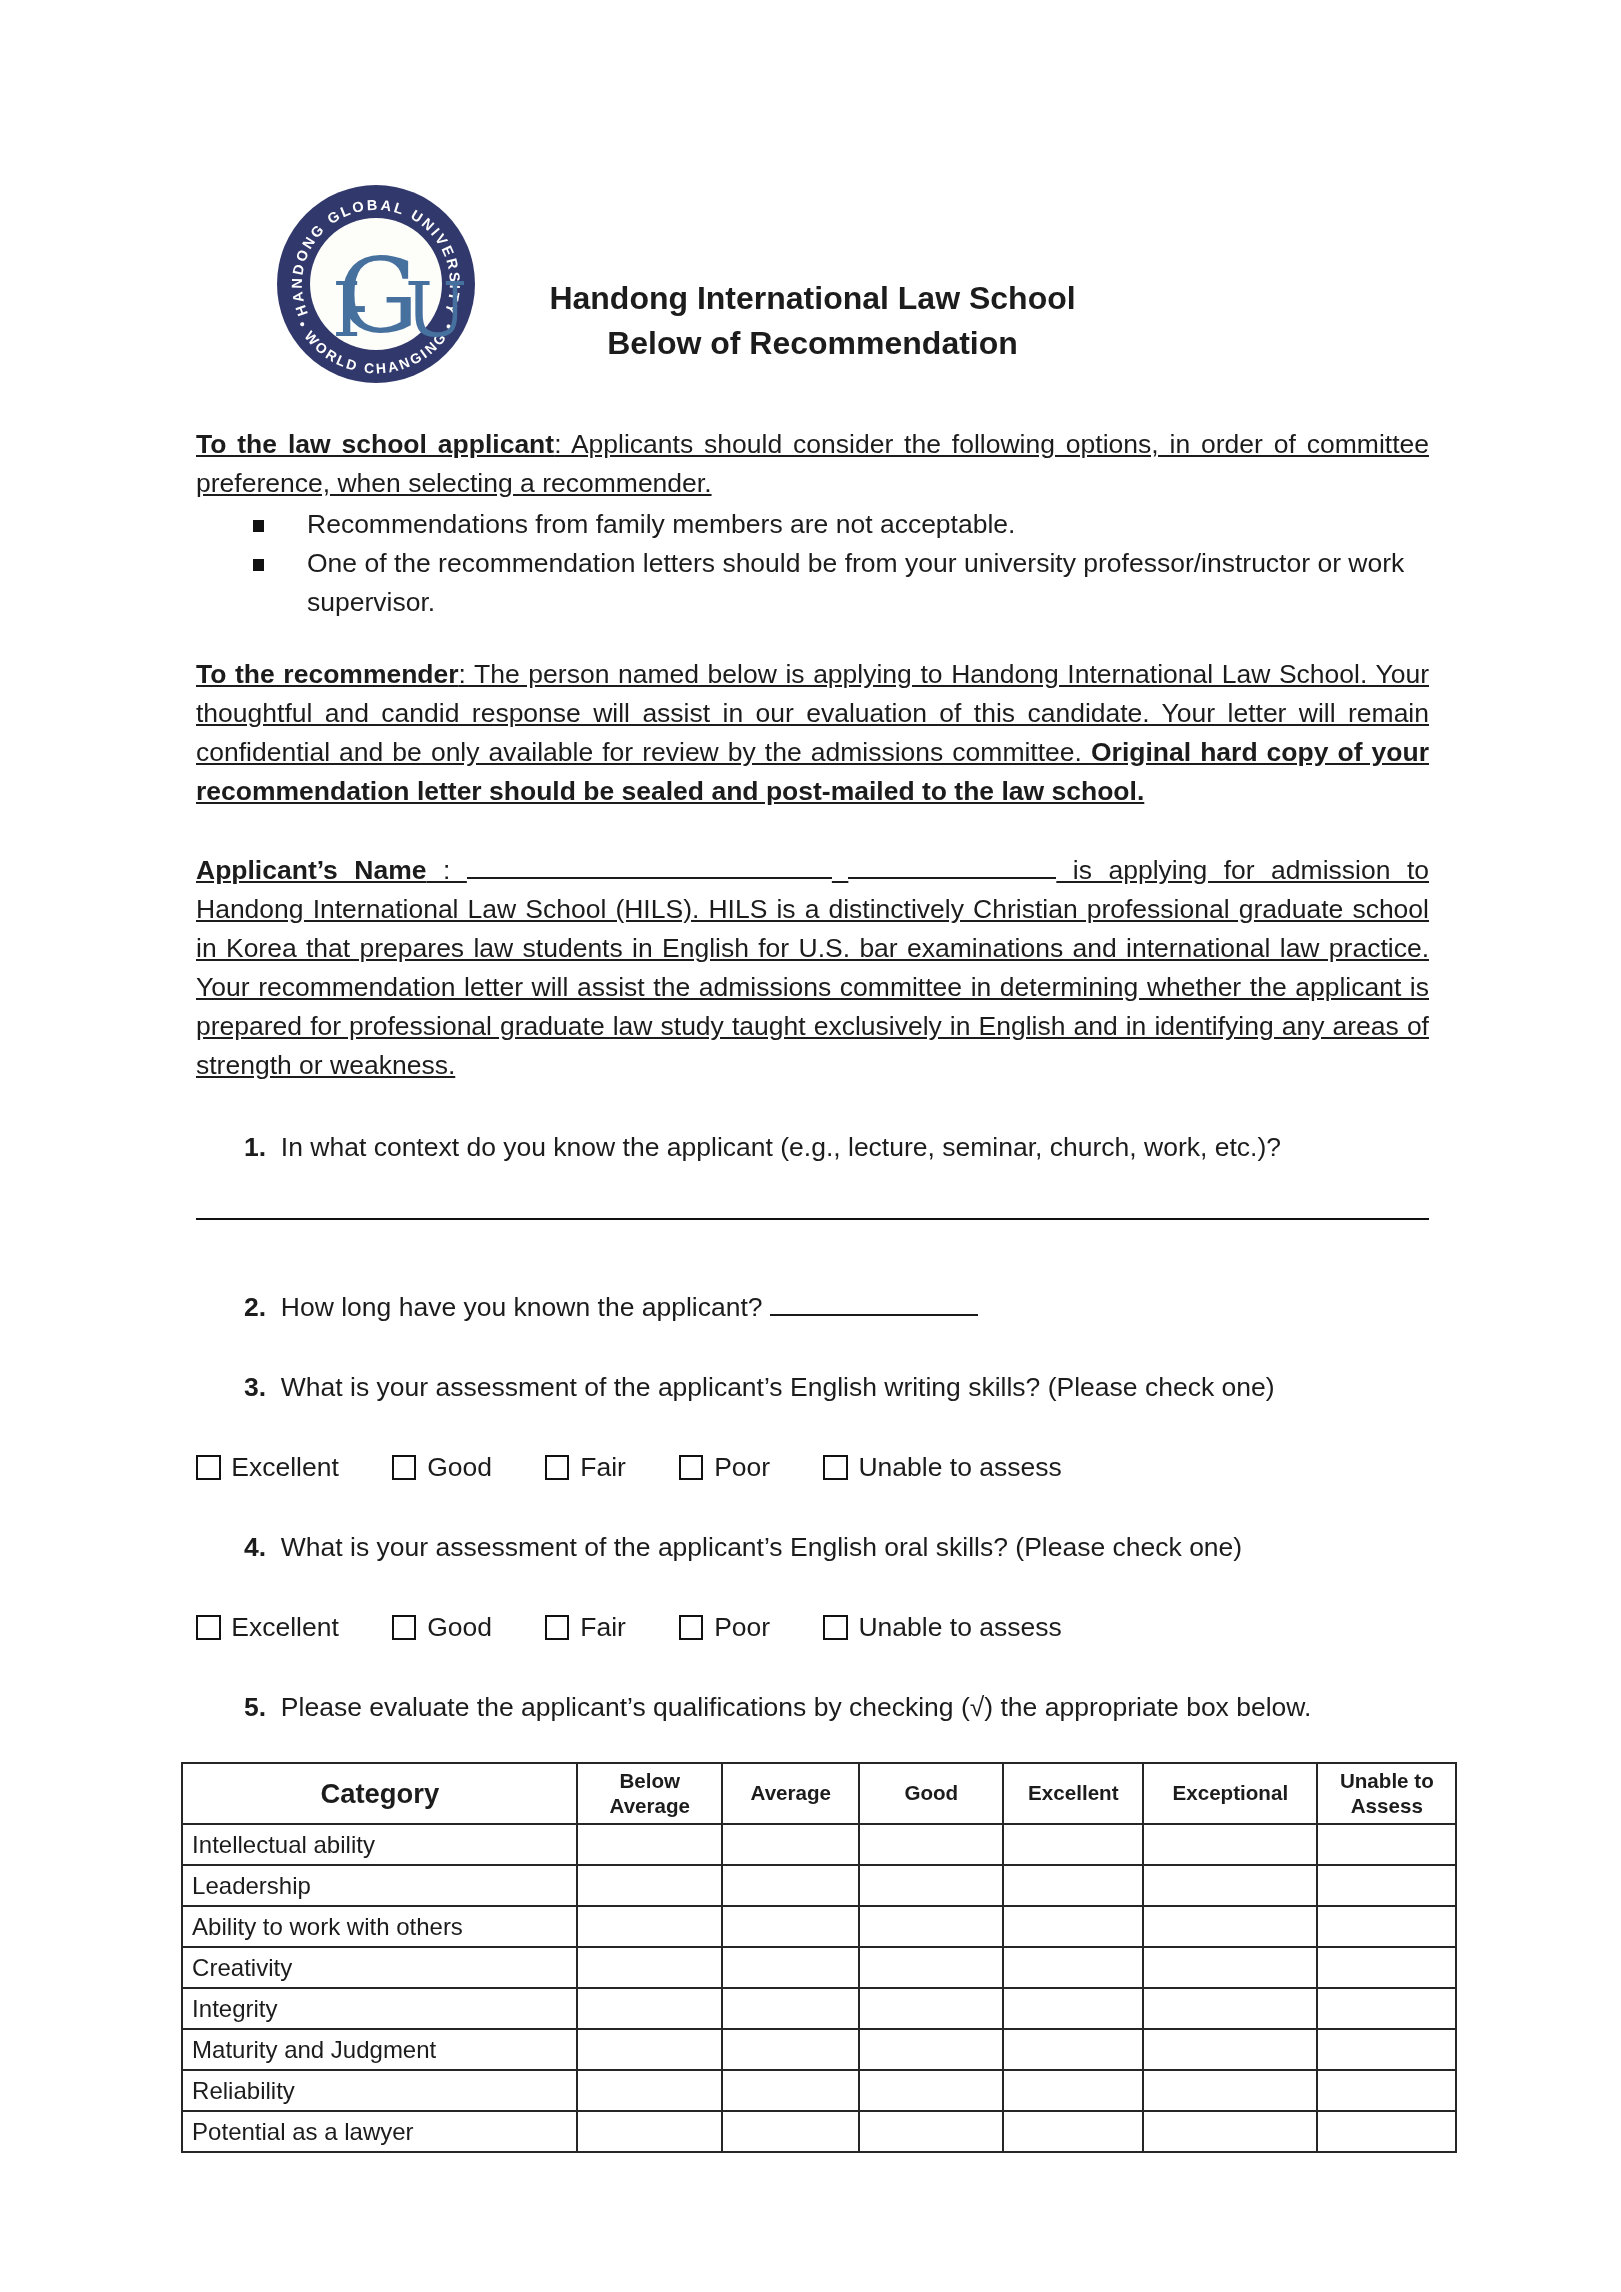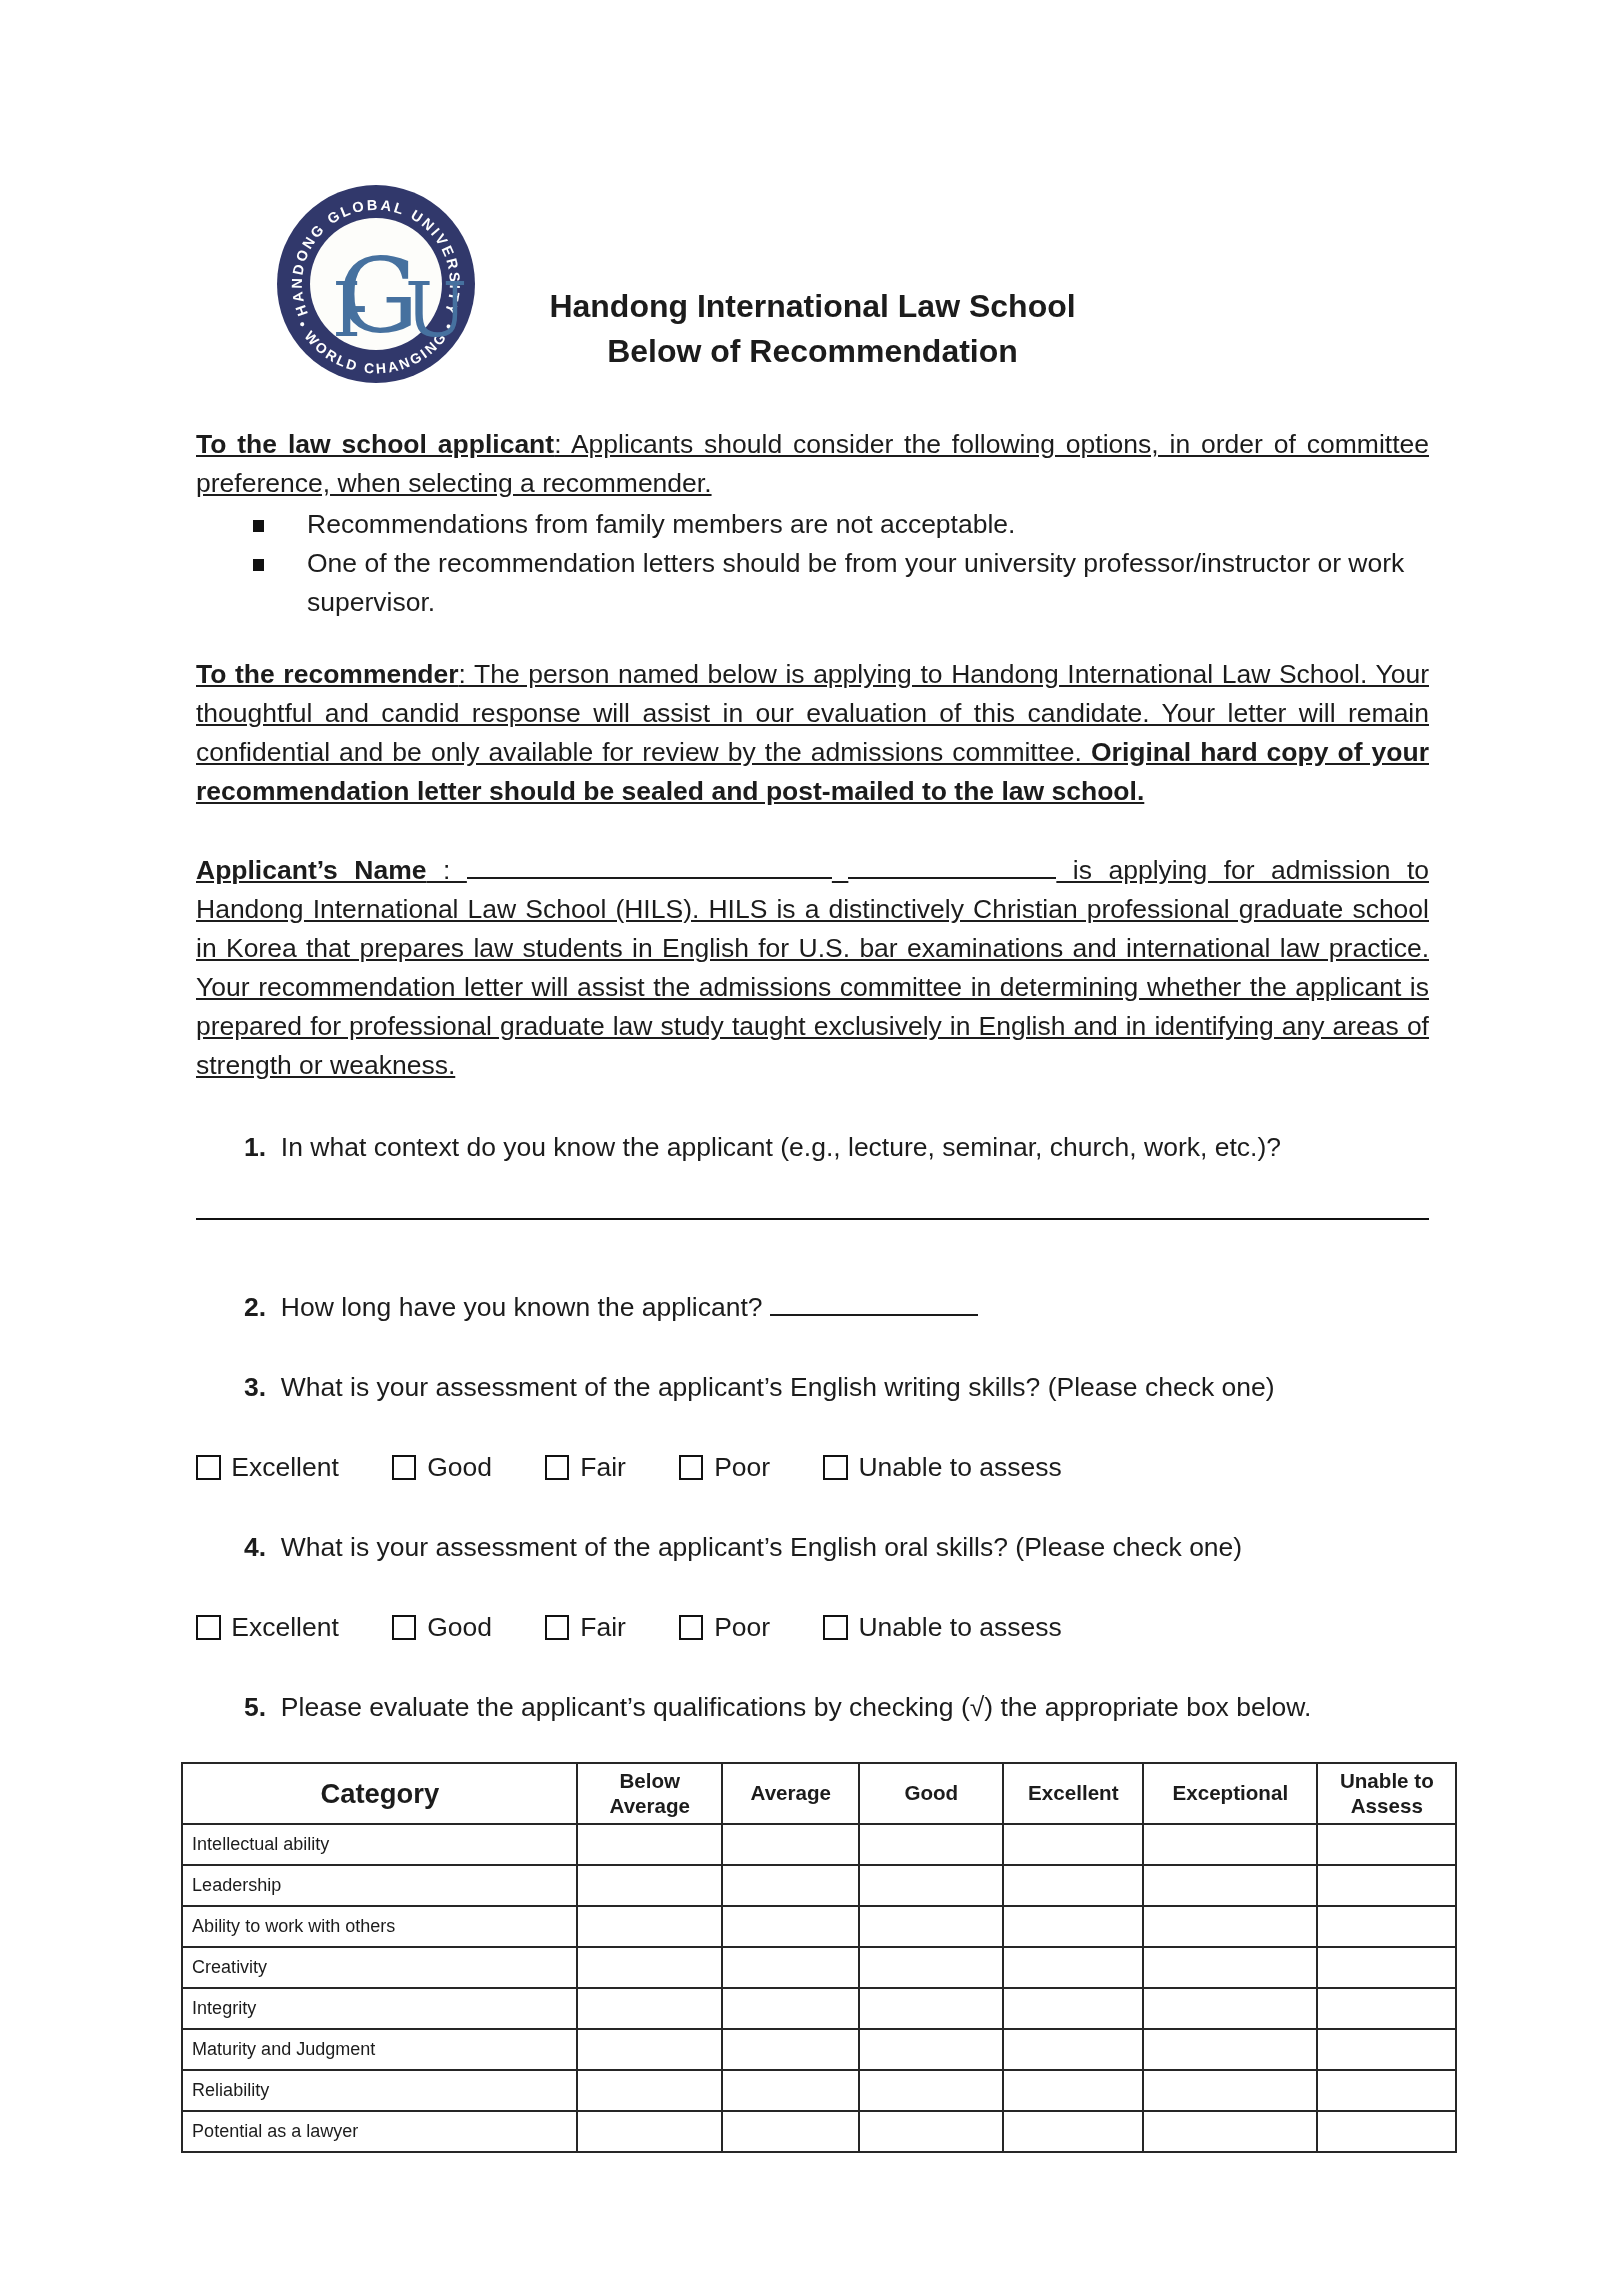--- a/index.html
+++ b/index.html
@@ -10,21 +10,21 @@
     color:#1c1c1c;
     font-family:"Liberation Sans",sans-serif;
     font-size:26.5px;line-height:39px;
     overflow:hidden;
   }
   .content{padding:182px 192px 0 196px;}
   
   .header{position:relative;height:243px;}
   .logo{position:absolute;left:80px;top:2px;width:200px;height:200px;}
   .title{
-    position:absolute;left:0;right:0;top:102px;
+    position:absolute;left:0;right:0;top:94px;
     text-align:center;font-weight:bold;font-size:32px;line-height:45px;
   }
   
   p.para{margin:0 0 33px 0;text-align:justify;text-decoration:underline;}
   p.para.tight{margin-bottom:0;}
   .lead{font-weight:bold;}
   ul.bullets{list-style:none;margin:2px 0 33px 0;padding:0;}
   ul.bullets li{position:relative;padding-left:111px;}
   .bullet-sq{
     position:absolute;left:57px;top:14.7px;width:10.8px;height:12.7px;background:#111;
@@ -59,21 +59,21 @@
   table.eval col.c-av{width:137px;}
   table.eval col.c-go{width:144px;}
   table.eval col.c-ex{width:140px;}
   table.eval col.c-xc{width:174px;}
   table.eval col.c-ua{width:139px;}
   table.eval th,table.eval td{border:2px solid #262626;padding:0;}
   table.eval thead th{height:59px;text-align:center;vertical-align:middle;
     font-weight:bold;font-size:20.6px;line-height:24.5px;}
   table.eval thead th.cat-h{font-size:27.4px;line-height:29px;}
   table.eval tbody td{height:39px;}
-  table.eval tbody td.cat{font-size:18px;padding-left:8.8px;text-align:left;vertical-align:middle;}
+  table.eval tbody td.cat{font-size:24px;padding-left:8.8px;text-align:left;vertical-align:middle;}
 </style>
 </head>
 <body>
 
 <div class="page">
   <div class="content">
 
     <div class="header">
       <svg class="logo" viewBox="0 0 200 200" style="font-size:27px">
         <circle cx="100" cy="100" r="99" fill="#31386b"></circle>

